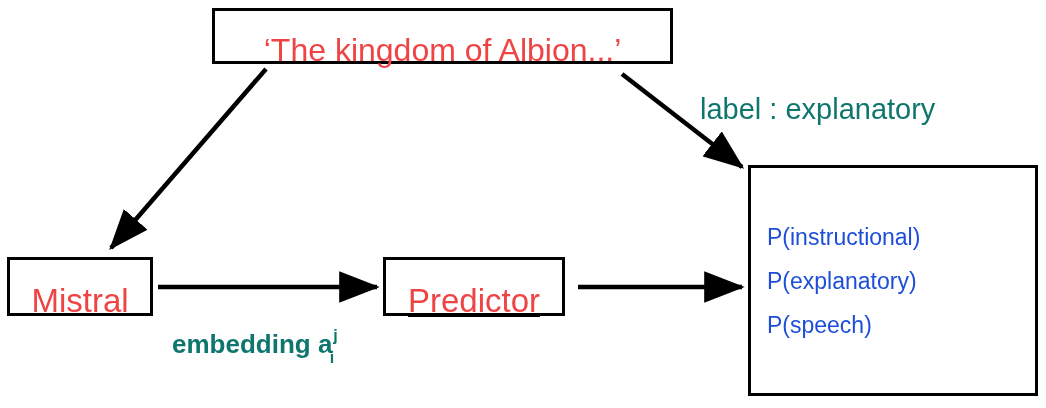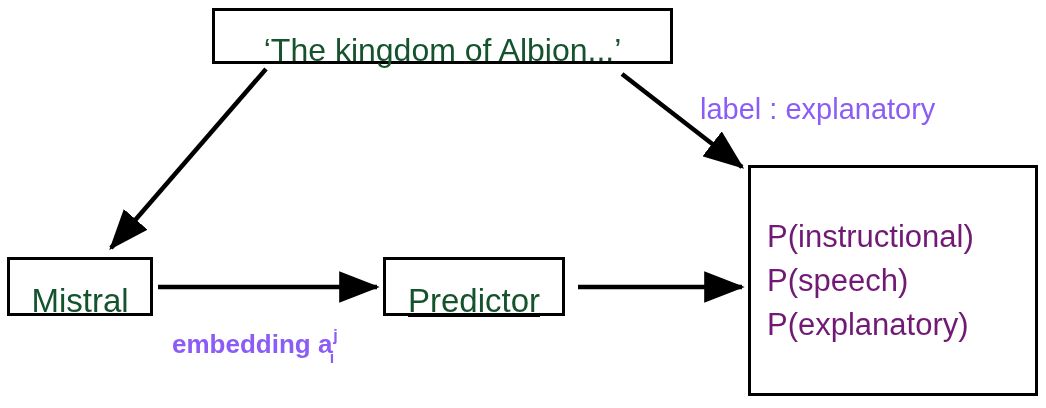--- a/index.html
+++ b/index.html
@@ -21,21 +21,21 @@
     box-sizing: border-box;
     border: 3px solid #000000;
     background: #ffffff;
     display: flex;
     align-items: center;
     justify-content: flex-start;
   }
   .node-label {
     white-space: nowrap;
     line-height: 1;
-    color: #14532d;
+    color: #ef4444;
     margin-top: 27px;
   }
 
   
   #prompt-box {
     left: 212px;
     top: 8px;
     width: 461px;
     height: 56px;
     justify-content: center;
@@ -75,31 +75,31 @@
     left: 748px;
     top: 165px;
     width: 290px;
     height: 231px;
     flex-direction: column;
     align-items: flex-start;
     justify-content: center;
     padding-left: 16px;
   }
   #probs-box .prob-line {
-    font-size: 31px;
+    font-size: 23px;
     line-height: 44px;
     white-space: nowrap;
-    color: #701a75;
+    color: #1d4ed8;
   }
 
   
   .edge-label {
     position: absolute;
     white-space: nowrap;
-    color: #8b5cf6;
+    color: #0f766e;
     line-height: 1;
   }
   #label-explanatory {
     left: 700px;
     top: 95px;
     font-size: 29px;
   }
   #label-embedding {
     left: 172px;
     top: 330px;
@@ -158,21 +158,21 @@
   <div class="node-box" id="mistral-box">
     <span class="node-label">Mistral</span>
   </div>
 
   <div class="node-box" id="predictor-box">
     <span class="node-label">Predictor</span>
   </div>
 
   <div class="node-box" id="probs-box">
     <span class="prob-line">P(instructional)</span>
+    <span class="prob-line">P(explanatory)</span>
     <span class="prob-line">P(speech)</span>
-    <span class="prob-line">P(explanatory)</span>
   </div>
 
   <div class="edge-label" id="label-explanatory">label : explanatory</div>
 
   <div class="edge-label" id="label-embedding"><span>embedding a</span><span class="sup">j</span><span class="sub">i</span></div>
 
 </div>
 
 </body></html>

